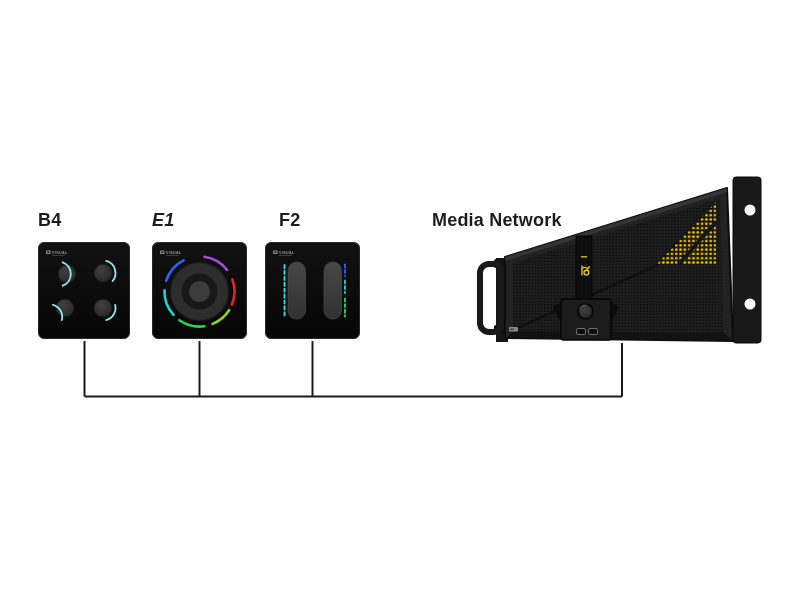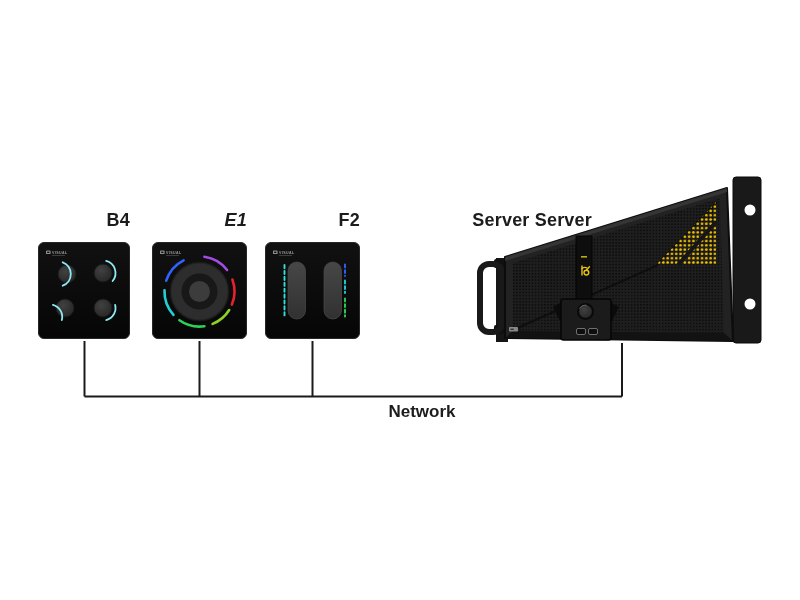--- a/index.html
+++ b/index.html
@@ -2,21 +2,21 @@
 <html><head>
 <meta charset="utf-8">
 <style>
   html,body{margin:0;padding:0;background:#ffffff;}
   .canvas{
     position:relative;width:800px;height:600px;background:#ffffff;
     overflow:hidden;font-family:"Liberation Sans",sans-serif;
   }
   .dev-label{
     position:absolute;top:210px;height:20px;line-height:20px;
-    font-size:18px;font-weight:700;color:#1c1c1c;text-align:right;
+    font-size:18px;font-weight:700;color:#1c1c1c;text-align:left;
     letter-spacing:.2px;
   }
   .net-label{
     position:absolute;left:352px;top:402px;width:140px;text-align:center;
     font-size:17px;font-weight:700;color:#1c1c1c;
   }
   .abs{position:absolute;}
   svg text{font-family:"Liberation Sans",sans-serif;}
 </style>
 </head>
@@ -43,22 +43,22 @@
         <circle cx="1.55" cy="1.55" r="0.85" fill="#0a0a0a"></circle>
       </pattern>
       <pattern id="yellowDots" width="4.3" height="4.3" patternUnits="userSpaceOnUse">
         <circle cx="2.15" cy="2.15" r="1.35" fill="#f0bf00"></circle>
       </pattern>
     </defs>
   </svg>
 
   <div class="dev-label" style="left:38px;width:92px;">B4</div>
   <div class="dev-label" style="left:152px;width:95px;font-style:italic;">E1</div>
-  <div class="dev-label" style="left:265px;width:95px;">F2</div>
-  <div class="dev-label" style="left:432px;width:160px;">Server Server</div>
+  <div class="dev-label" style="left:279px;width:95px;">F2</div>
+  <div class="dev-label" style="left:432px;width:160px;">Media Network</div>
 
   <svg class="abs" style="left:38px;top:242px;" width="92" height="97" viewBox="0 0 92 97">
     <rect x="0.5" y="0.5" width="91" height="96" rx="5.5" fill="url(#panelGrad)" stroke="#272727" stroke-width="1"></rect>
     <g>
       <rect x="8" y="8.5" width="4.6" height="3.6" rx="0.9" fill="#8f8f8f"></rect>
       <rect x="9.2" y="9.6" width="2.2" height="1.4" fill="#0b0b0b"></rect>
       <text x="14" y="11.8" font-size="3.6" font-weight="700" letter-spacing="0.4" fill="#9a9a9a">VISUAL</text>
       <rect x="14" y="13" width="13" height="0.9" fill="#565656" opacity="0.7"></rect>
     </g>
     <g>
@@ -178,15 +178,14 @@
   <svg class="abs" style="left:0;top:0;" width="800" height="600">
     <g stroke="#1a1a1a" stroke-width="2" fill="none">
       <line x1="84.5" y1="341" x2="84.5" y2="396.5"></line>
       <line x1="199.5" y1="341" x2="199.5" y2="396.5"></line>
       <line x1="312.5" y1="341" x2="312.5" y2="396.5"></line>
       <line x1="622" y1="343" x2="622" y2="396.5"></line>
       <line x1="84.5" y1="396.5" x2="622" y2="396.5"></line>
     </g>
   </svg>
 
-  <div class="net-label">Network</div>
 
 </div>
 
 </body></html>

